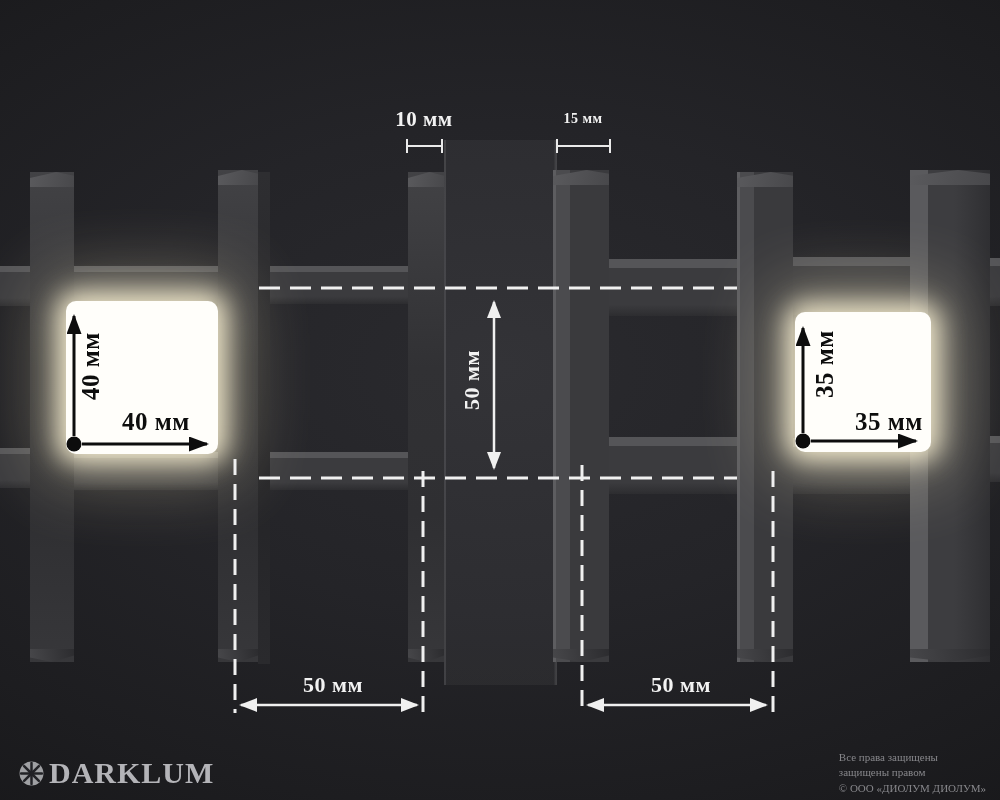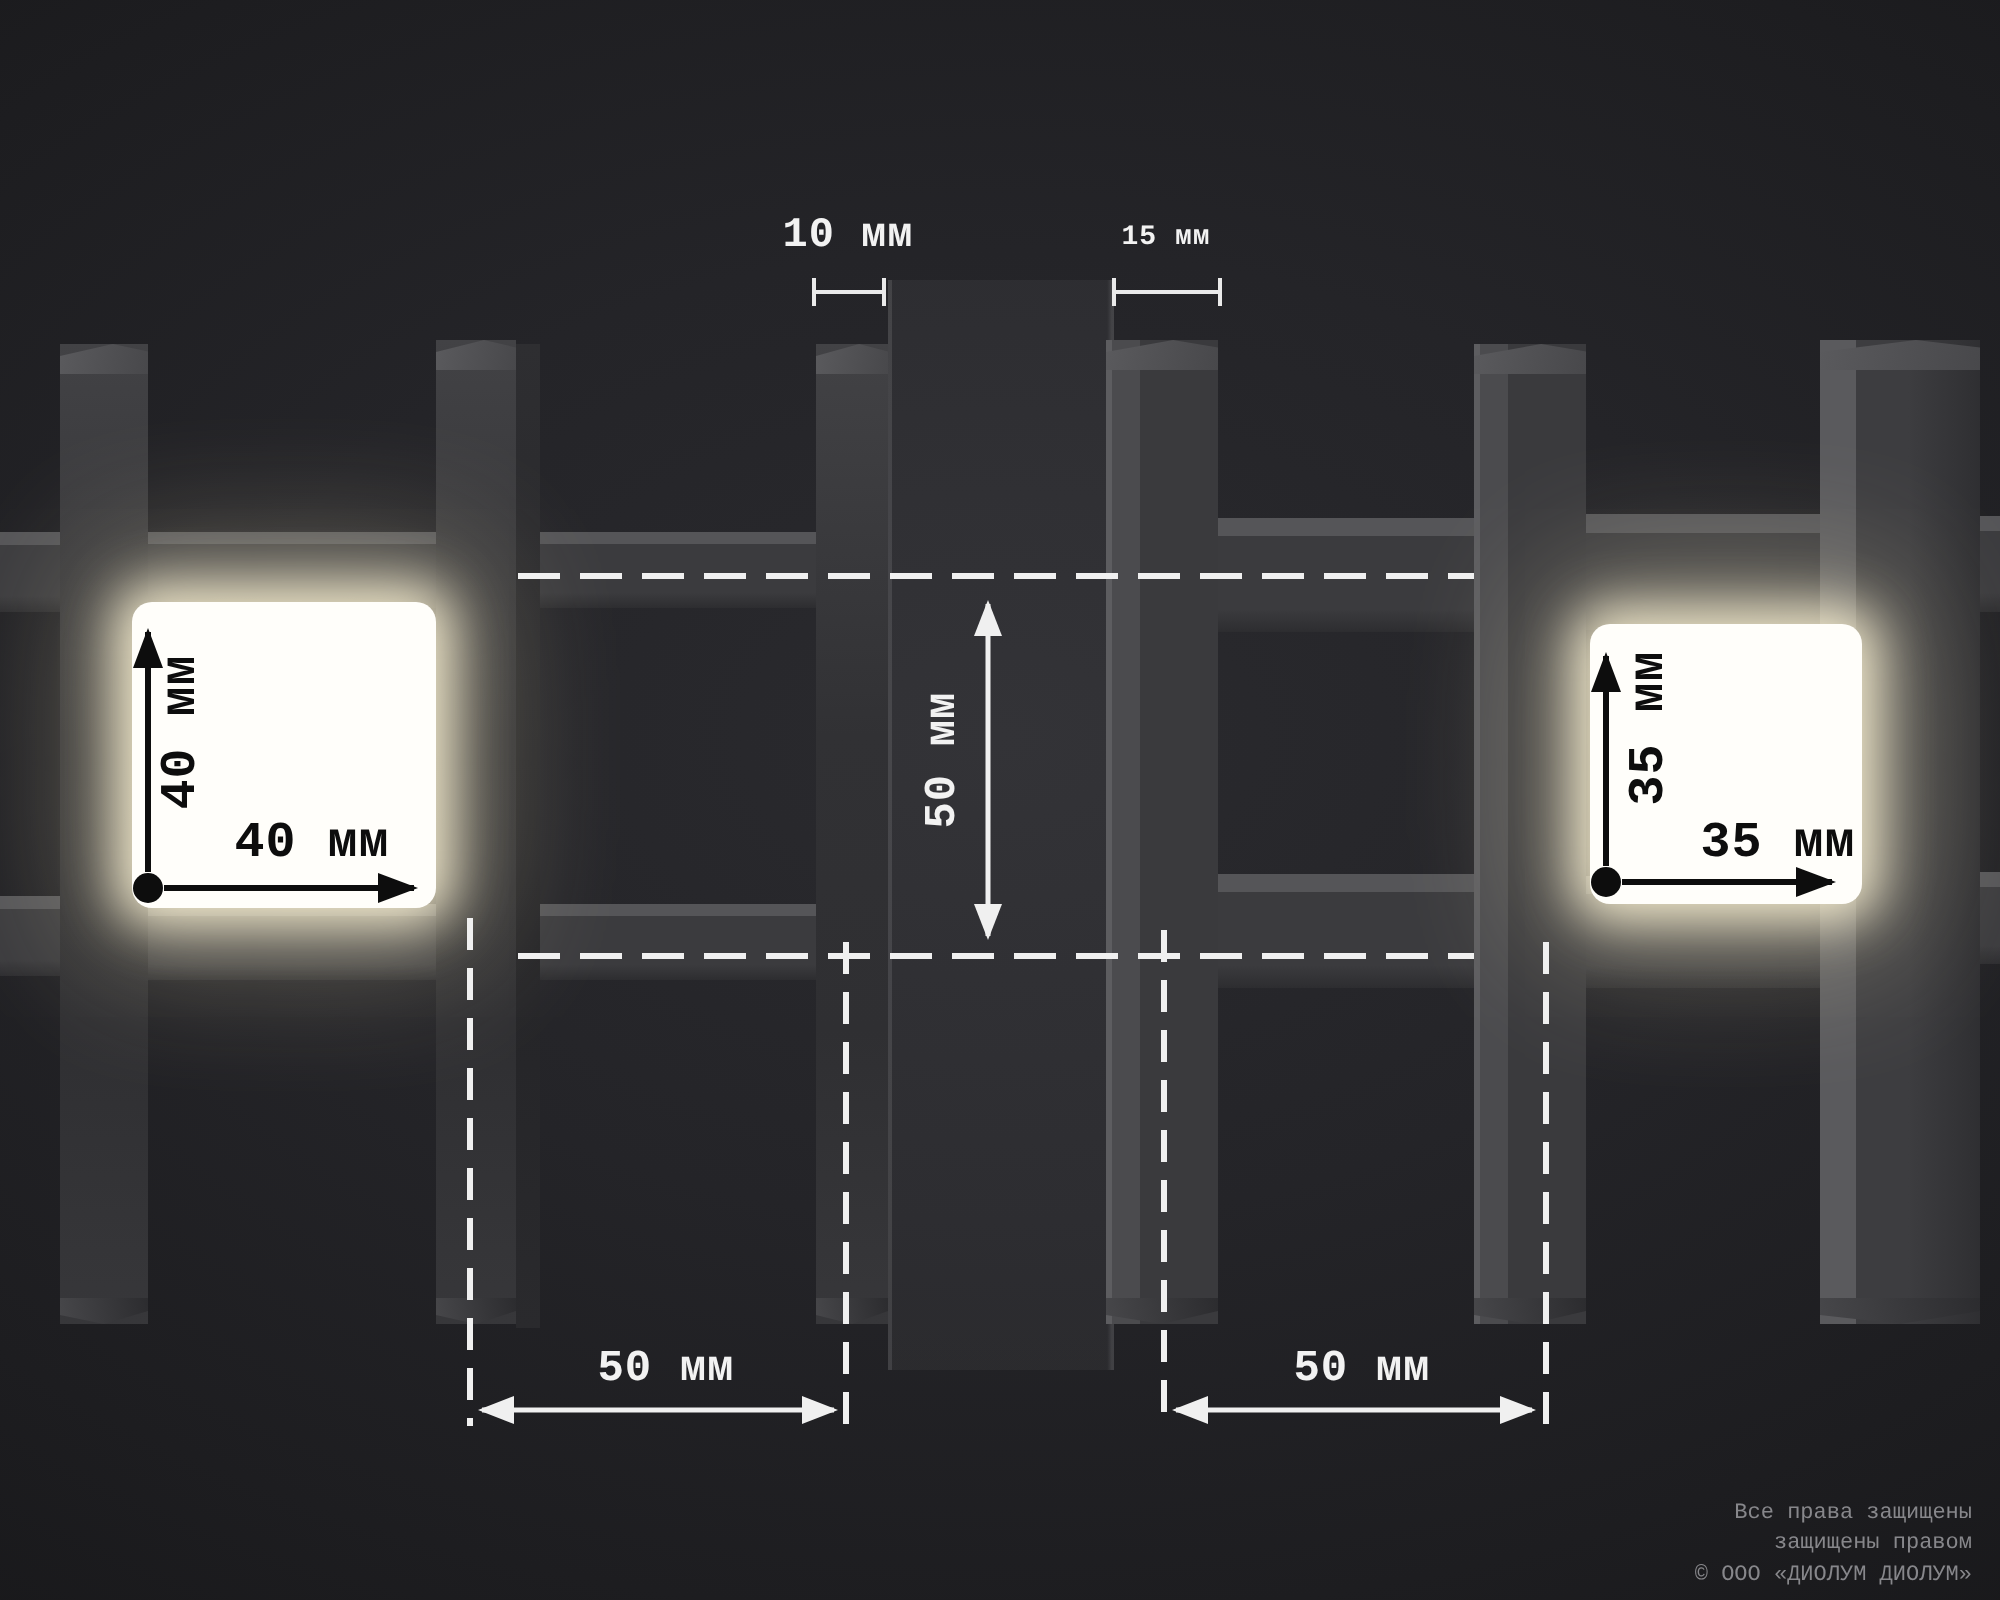--- a/index.html
+++ b/index.html
@@ -1,18 +1,18 @@
 <!DOCTYPE html>
 <html><head>
 <meta charset="utf-8">
 <style>
   html,body{margin:0;padding:0;background:#0e0e10;}
   .scene{
     position:relative;width:1000px;height:800px;overflow:hidden;
-    font-family:Liberation Mono, monospace;
+    font-family:Liberation Serif, serif;
     background:
       radial-gradient(120% 95% at 50% 46%, #2a2a2e 0%, #242428 32%, #1d1d20 58%, #161618 82%, #121214 100%);
   }
   .mid-column{
     position:absolute;left:444px;top:140px;width:113px;height:545px;
     background:
       linear-gradient(90deg, rgba(255,255,255,.14) 0 2px, rgba(255,255,255,.045) 2px 97%, rgba(255,255,255,.14) 99% 100%);
   }
   .rail{position:absolute;background:linear-gradient(180deg,#555558 0 16%,#3b3b3e 16% 80%,#2d2d30 100%);}
   .post{position:absolute;background:linear-gradient(180deg,#424245 0%,#313134 40%,#2f2f32 70%,#373option73a 100%);}
@@ -27,21 +27,21 @@
     box-shadow:0 0 26px 9px rgba(255,246,215,.9), 0 0 70px 26px rgba(255,242,198,.32);
   }
   .dim-label{position:absolute;width:140px;height:30px;line-height:30px;text-align:center;
     font-size:22px;font-weight:600;letter-spacing:.5px;white-space:nowrap;}
   .dim-light{color:#f2f2f2;}
   .dim-dark{color:#0d0d0d;font-size:25px;}
   .rot{transform:rotate(-90deg);transform-origin:center;}
   .overlay{position:absolute;left:0;top:0;pointer-events:none;}
   .brand{position:absolute;left:18px;top:756px;display:flex;align-items:center;gap:4px;}
   .brand-text{font-size:30px;font-weight:800;letter-spacing:1px;color:#b4b4b8;}
-  .copyright{position:absolute;right:14px;top:750px;text-align:right;font-size:11px;line-height:1.4;color:#87878b;}
+  .copyright{position:absolute;right:14px;top:750px;font-size:11px;line-height:1.4;color:#87878b;}
 </style>
 </head>
 <body>
 
 <div class="scene">
 
   <div class="mid-column"></div>
 
   <div class="rail" style="left:0;top:266px;width:32px;height:40px"></div>
   <div class="rail" style="left:0;top:448px;width:32px;height:40px"></div>
@@ -124,19 +124,35 @@
 
   <div class="dim-label dim-dark rot" style="left:21px;top:351px">40 мм</div>
   <div class="dim-label dim-dark" style="left:86px;top:407px">40 мм</div>
   <div class="dim-label dim-dark rot" style="left:755px;top:349px">35 мм</div>
   <div class="dim-label dim-dark" style="left:819px;top:407px">35 мм</div>
 
   <div class="dim-label dim-light rot" style="left:402px;top:365px">50 мм</div>
   <div class="dim-label dim-light" style="left:263px;top:670px">50 мм</div>
   <div class="dim-label dim-light" style="left:611px;top:670px">50 мм</div>
 
+  <div class="brand">
+    <svg width="27" height="27" viewBox="0 0 26 26">
+      <circle cx="13" cy="13" r="11.5" fill="#9fa0a3"></circle>
+      <g stroke="#222226" stroke-width="2.4" stroke-linecap="round">
+        <line x1="13" y1="13" x2="23" y2="13"></line>
+        <line x1="13" y1="13" x2="20.1" y2="20.1"></line>
+        <line x1="13" y1="13" x2="13" y2="23"></line>
+        <line x1="13" y1="13" x2="5.9" y2="20.1"></line>
+        <line x1="13" y1="13" x2="3" y2="13"></line>
+        <line x1="13" y1="13" x2="5.9" y2="5.9"></line>
+        <line x1="13" y1="13" x2="13" y2="3"></line>
+        <line x1="13" y1="13" x2="20.1" y2="5.9"></line>
+      </g>
+    </svg>
+    <span class="brand-text">DARKLUM</span>
+  </div>
 
   <div class="copyright">
     <div>Все права защищены</div>
     <div>защищены правом</div>
     <div>© ООО «ДИОЛУМ ДИОЛУМ»</div>
   </div>
 </div>
 
 </body></html>

